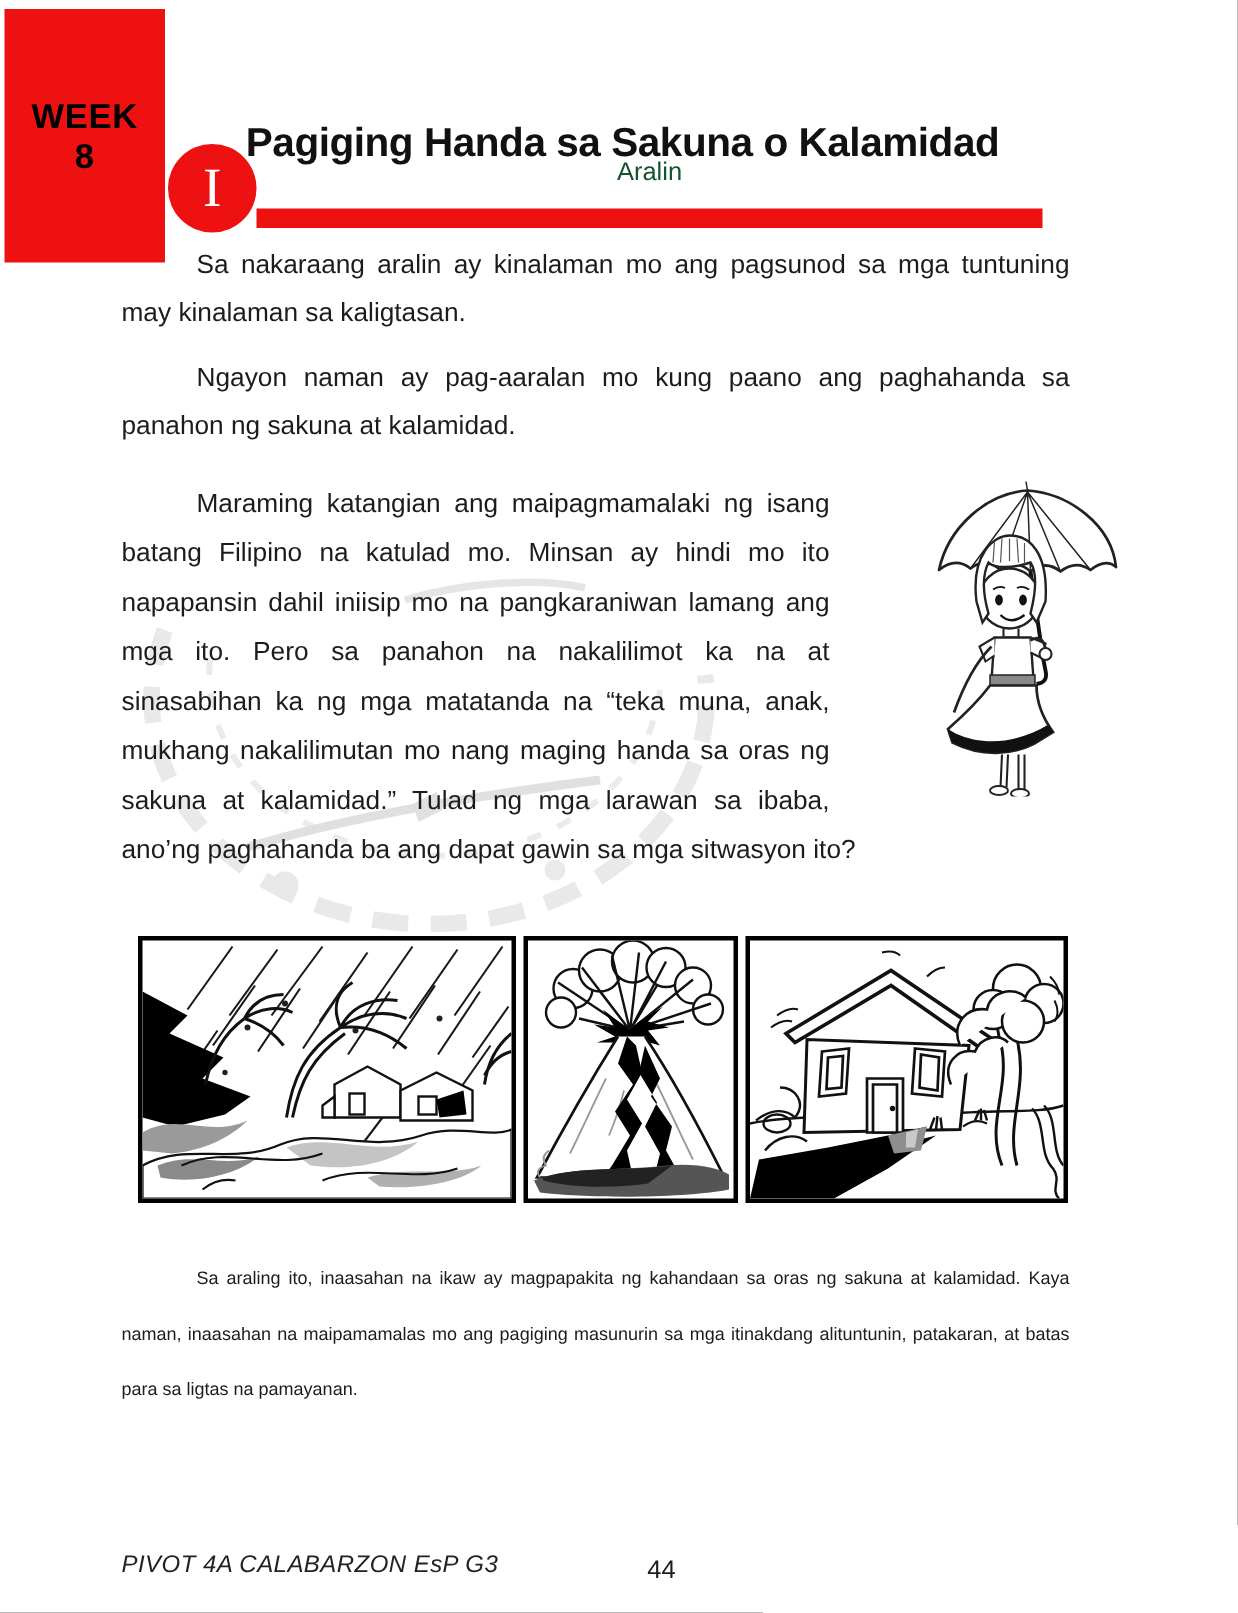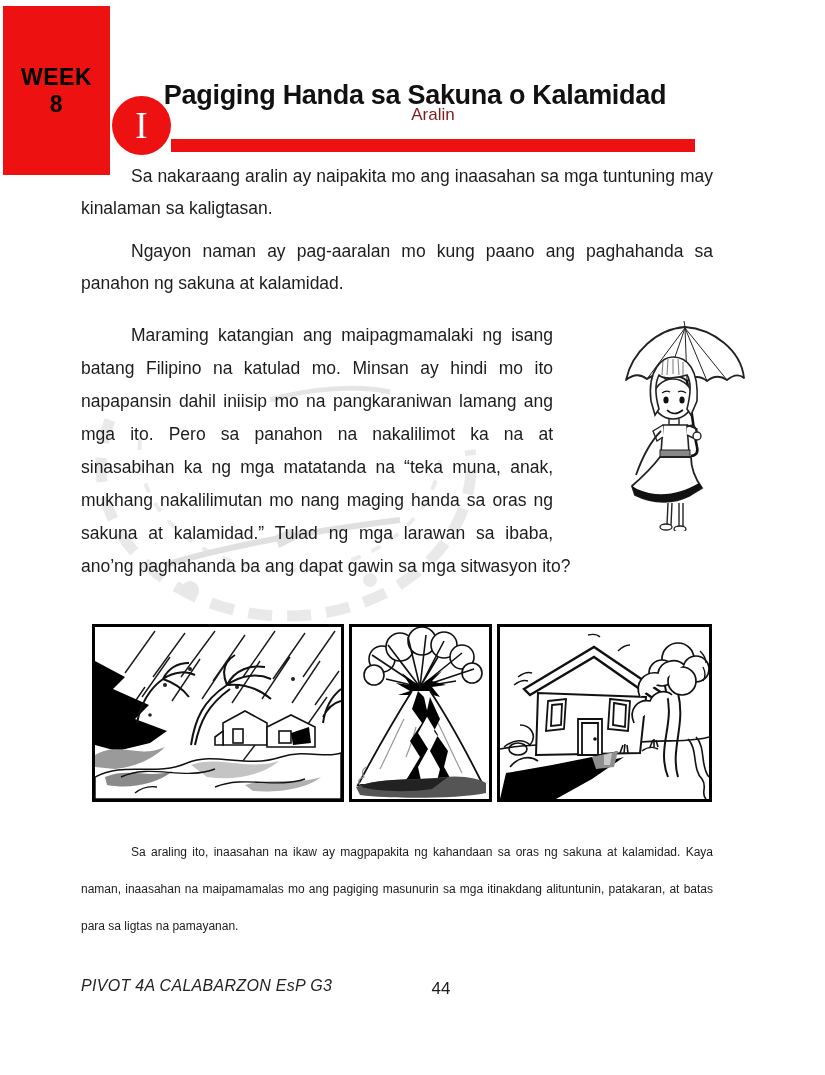--- a/index.html
+++ b/index.html
@@ -24,21 +24,21 @@
     font-size:27px; font-weight:700; text-align:center; letter-spacing:-.3px; color:#111;margin-top:24px;
   }
   .lesson-badge {
     position:absolute; left:112px; top:96px; width:59px; height:59px;
     background:var(--accent); border-radius:50%;
     display:flex; align-items:center; justify-content:center;
     color:#fff; font-family:"Liberation Serif", serif; font-size:37px; font-weight:400;
   }
   .subtitle {
     position:absolute; left:171px; top:105px; width:524px;
-    text-align:center; font-size:17px; color:#7f1d1d;
+    text-align:center; font-size:17px; color:#14532d;
   }
   .red-bar {
     position:absolute; left:171px; top:139px; width:524px; height:13px;
     background:var(--accent);
   }
   
   .watermark { position:absolute; left:70px; top:330px; opacity:.5; z-index:0; }
   
   .content { position:absolute; left:81px; top:160px; width:632px; z-index:1; font-size:17.5px; }
   .content p { text-align:justify; text-indent:50px; line-height:32px; margin-bottom:11px; }
@@ -46,21 +46,21 @@
   .girl-fig { float:right; width:150px; height:212px; margin:0 0 6px 10px; }
   
   .panels { position:absolute; left:92px; top:624px; display:flex; gap:5px; z-index:1; }
   .panel { border:3px solid #000; background:#fff; line-height:0; }
   
   .closing {
     position:absolute; left:81px; top:834px; width:632px; z-index:1;
     font-size:12px; text-align:justify; text-indent:50px; line-height:37px;
   }
   
-  .footer { position:absolute; left:81px; top:977px; width:632px; font-size:16px; z-index:1; }
+  .footer { position:absolute; left:81px; top:1035px; width:632px; font-size:16px; z-index:1; }
   .book-label { font-style:italic; color:#222; letter-spacing:.3px; }
   .page-num { position:absolute; left:330px; top:2px; width:60px; text-align:center; font-size:17px; }
 </style>
 </head>
 <body>
 
 <div class="page">
 
   <svg class="watermark" width="420" height="320" viewBox="0 0 420 320">
     <g fill="none" stroke="#c8c8c8">
@@ -79,21 +79,21 @@
     <div class="num">8</div>
   </div>
   <div class="page-title">Pagiging Handa sa Sakuna o Kalamidad</div>
   <div class="lesson-badge">
     <span>I</span>
   </div>
   <div class="subtitle">Aralin</div>
   <div class="red-bar"></div>
 
   <div class="content">
-    <p>Sa nakaraang aralin ay naipakita mo ang inaasahan sa mga tuntuning may kinalaman sa kaligtasan.</p>
+    <p>Sa nakaraang aralin ay kinalaman mo ang pagsunod sa mga tuntuning may kinalaman sa kaligtasan.</p>
     <p>Ngayon naman ay pag-aaralan mo kung paano ang paghahanda sa panahon ng sakuna at kalamidad.</p>
     <p class="p3">
       <span class="girl-fig">
         <svg width="150" height="212" viewBox="0 0 150 212">
           <g fill="#fff" stroke="#222" stroke-width="1.8" stroke-linejoin="round">
             <path d="M72,8 C44,10 19,33 13,61 Q24,52 34,60 Q44,52 54,61 Q64,53 74,62 Q84,54 94,62 Q104,54 114,61 Q124,53 131,59 C128,31 100,10 72,8 Z"></path>
           </g>
           <g stroke="#222" stroke-width="1" fill="none">
             <path d="M72,9 L34,60 M72,9 L54,61 M72,9 L74,62 M72,9 L94,62 M72,9 L114,61"></path>
             <path d="M72,8 L71,2"></path>

